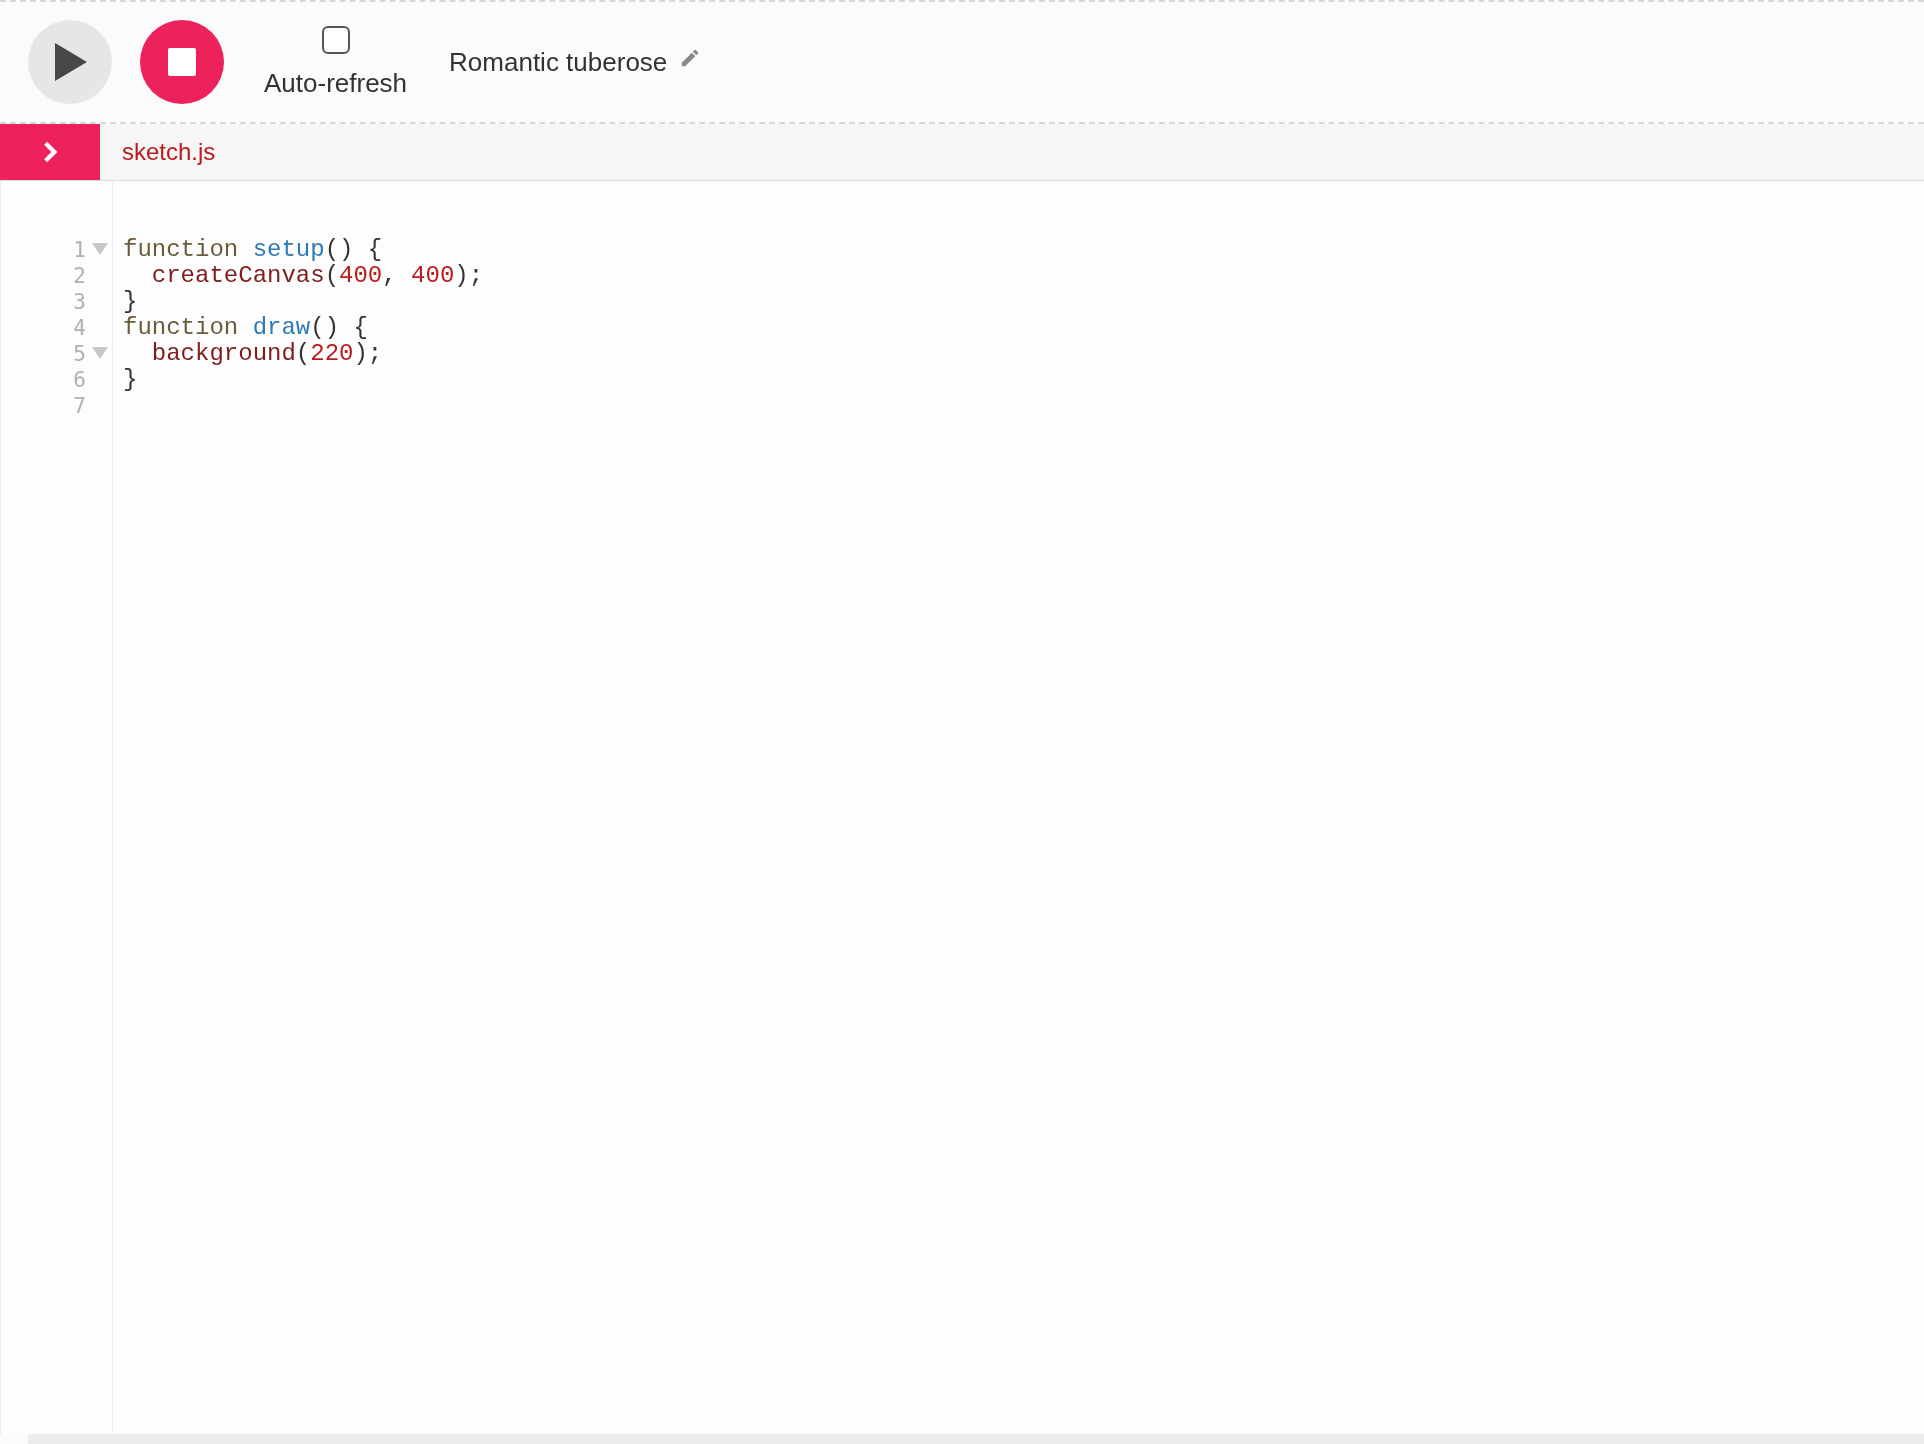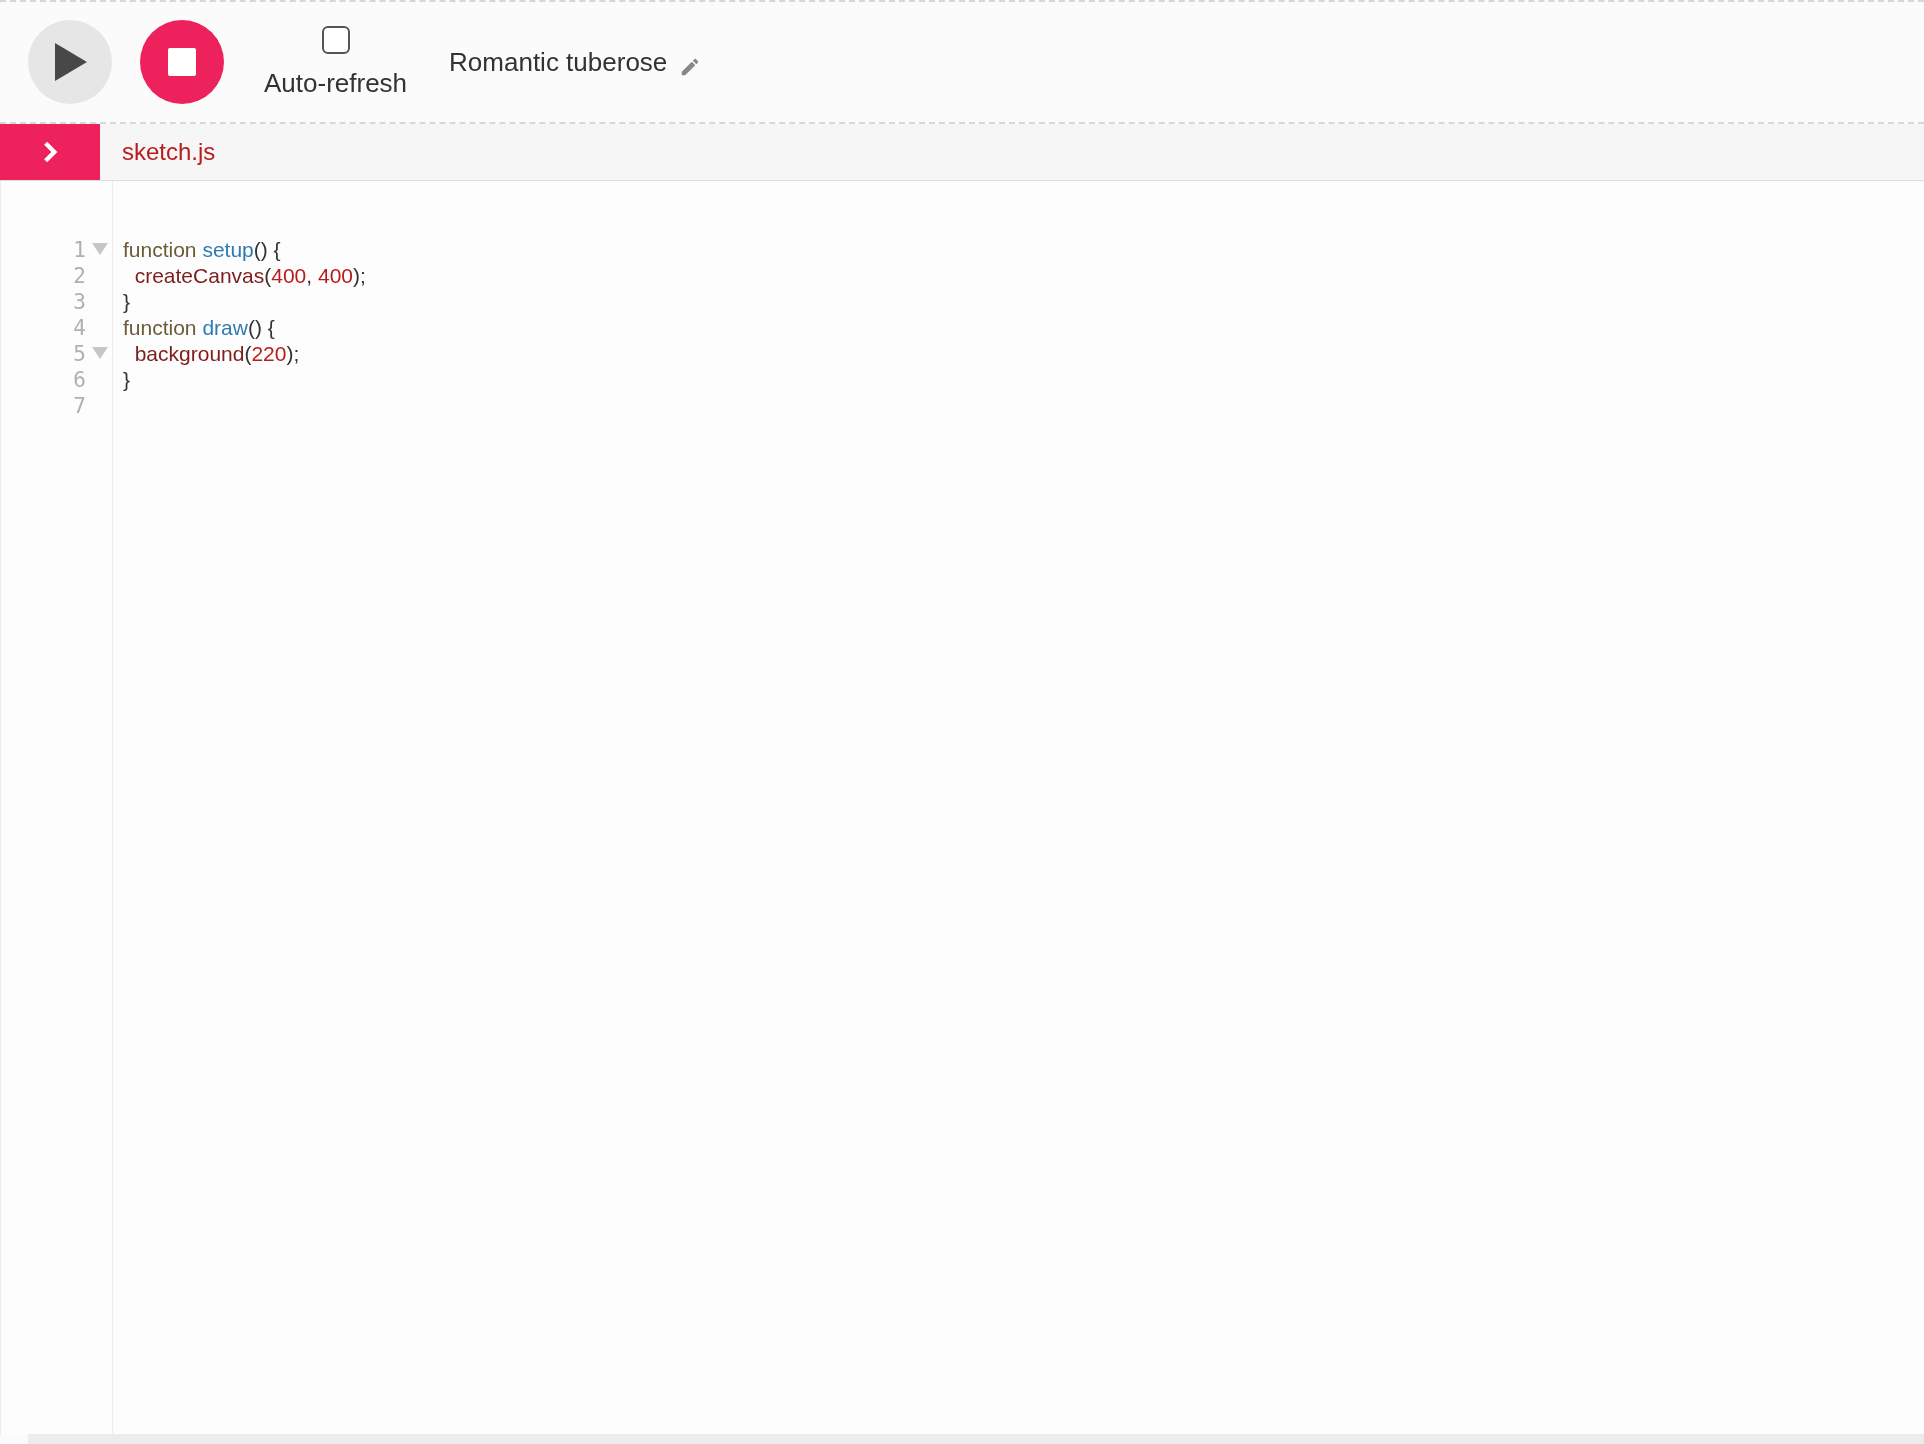--- a/index.html
+++ b/index.html
@@ -56,21 +56,21 @@
     border-radius: 6px;
     background: #fff;
   }
   .auto-refresh-label {
     font-size: 26px;
     color: #333;
   }
 
   .sketch-name-wrap {
     display: flex;
-    align-items: flex-end;
+    align-items: flex-start;
     gap: 12px;
     margin-left: 14px;
   }
   .sketch-name {
     font-size: 26px;
     color: #333;
   }
   .pencil-icon {
     width: 22px;
     height: 22px;
@@ -147,22 +147,22 @@
     border-left: 8px solid transparent;
     border-right: 8px solid transparent;
     border-top: 12px solid #c7c7c7;
     cursor: pointer;
   }
 
   .code-area {
     flex: 1;
     padding-top: 56px;
     padding-left: 10px;
-    font-family: Liberation Sans, sans-serif;
-    font-size: 21px;
+    font-family: Liberation Mono, monospace;
+    font-size: 24px;
     line-height: 26px;
     white-space: pre;
     color: #333;
     cursor: text;
   }
   .tok-keyword { color: #6b5b3a; }
   .tok-def { color: #2e7bb4; }
   .tok-func { color: #7f1d1d; }
   .tok-number { color: #b91c1c; }
   .tok-paren { color: #333; }

